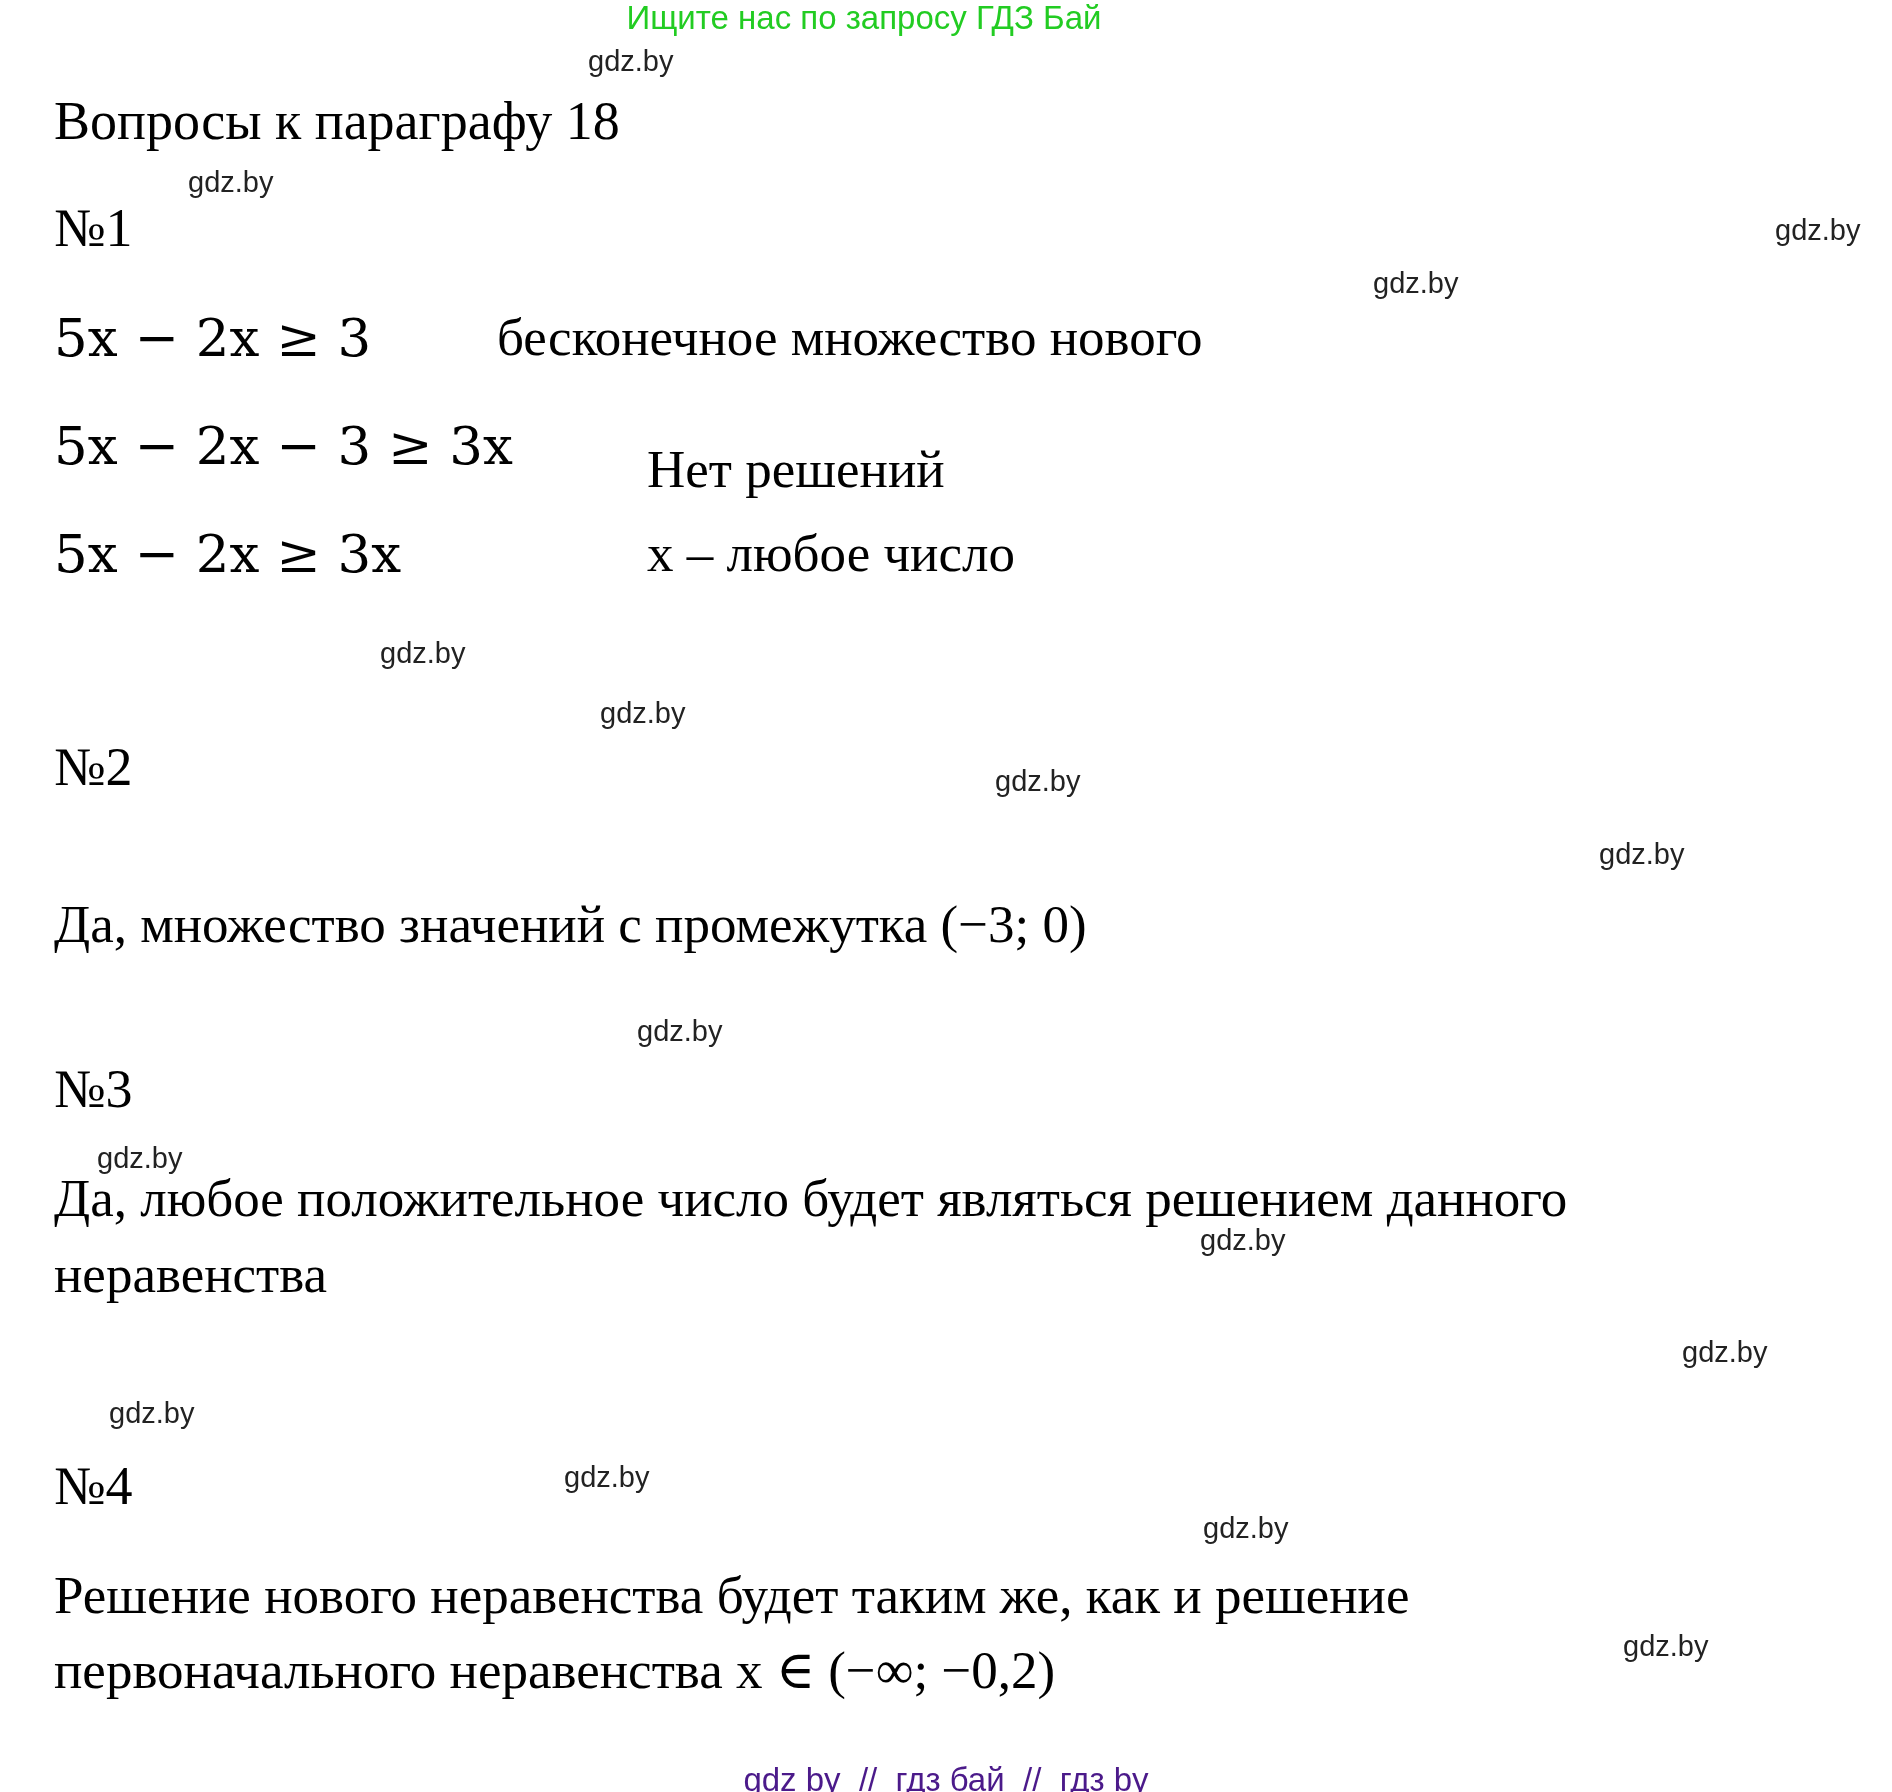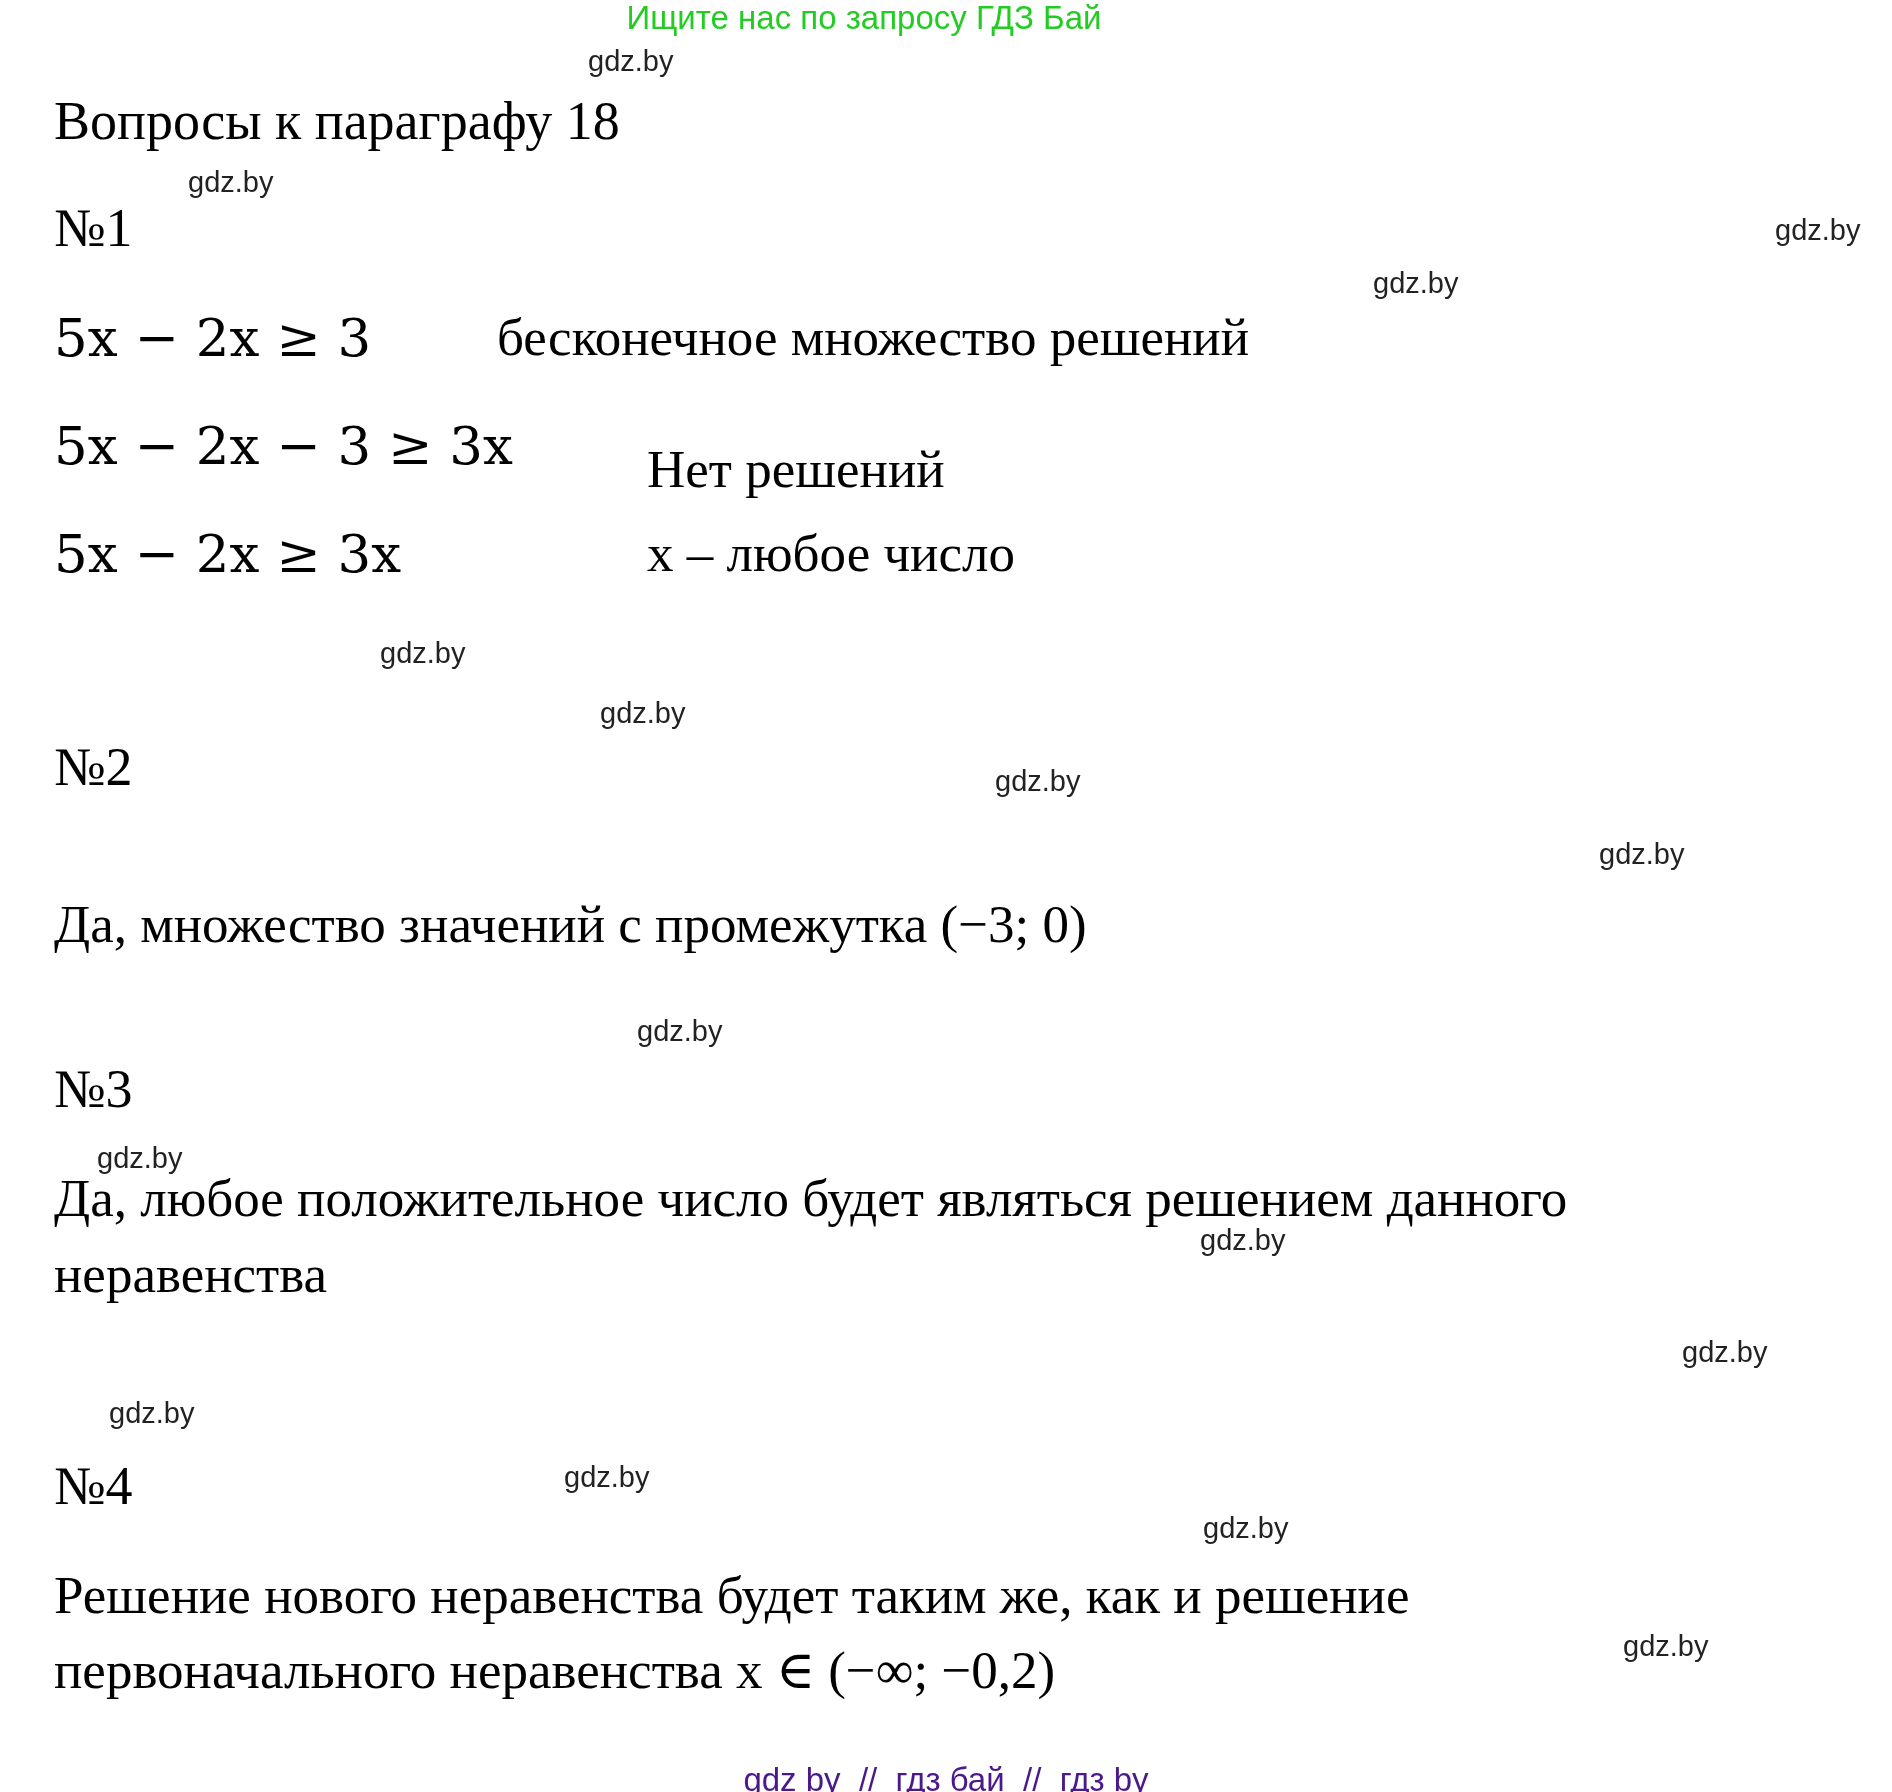--- a/index.html
+++ b/index.html
@@ -76,21 +76,21 @@
 <div class="abs wm" style="left:109px; top:1413px;">gdz.by</div>
 <div class="abs wm" style="left:564px; top:1477px;">gdz.by</div>
 <div class="abs wm" style="left:1203px; top:1528px;">gdz.by</div>
 <div class="abs wm" style="left:1623px; top:1646px;">gdz.by</div>
 
 <div class="abs serif title" style="left:54px; top:121px;text-align:center;">Вопросы к параграфу 18</div>
 
 <div class="abs serif num" style="left:54px; top:228px;">№1</div>
 
 <div class="abs math" style="left:54px; top:337px;">5x − 2x ≥ 3</div>
-<div class="abs serif body-text" style="left:497px; top:337px;">бесконечное множество решений</div>
+<div class="abs serif body-text" style="left:497px; top:337px;">бесконечное множество нового</div>
 
 <div class="abs math" style="left:54px; top:445px;">5x − 2x − 3 ≥ 3x</div>
 <div class="abs serif body-text" style="left:647px; top:445px;margin-top:24px;">Нет решений</div>
 
 <div class="abs math" style="left:54px; top:553px;text-align:right;">5x − 2x ≥ 3x</div>
 <div class="abs serif body-text" style="left:647px; top:553px;">x – любое число</div>
 
 <div class="abs serif num" style="left:54px; top:767px;">№2</div>
 <div class="abs serif body-text" style="left:54px; top:924px;">Да, множество значений с промежутка (−3; 0)</div>
 

